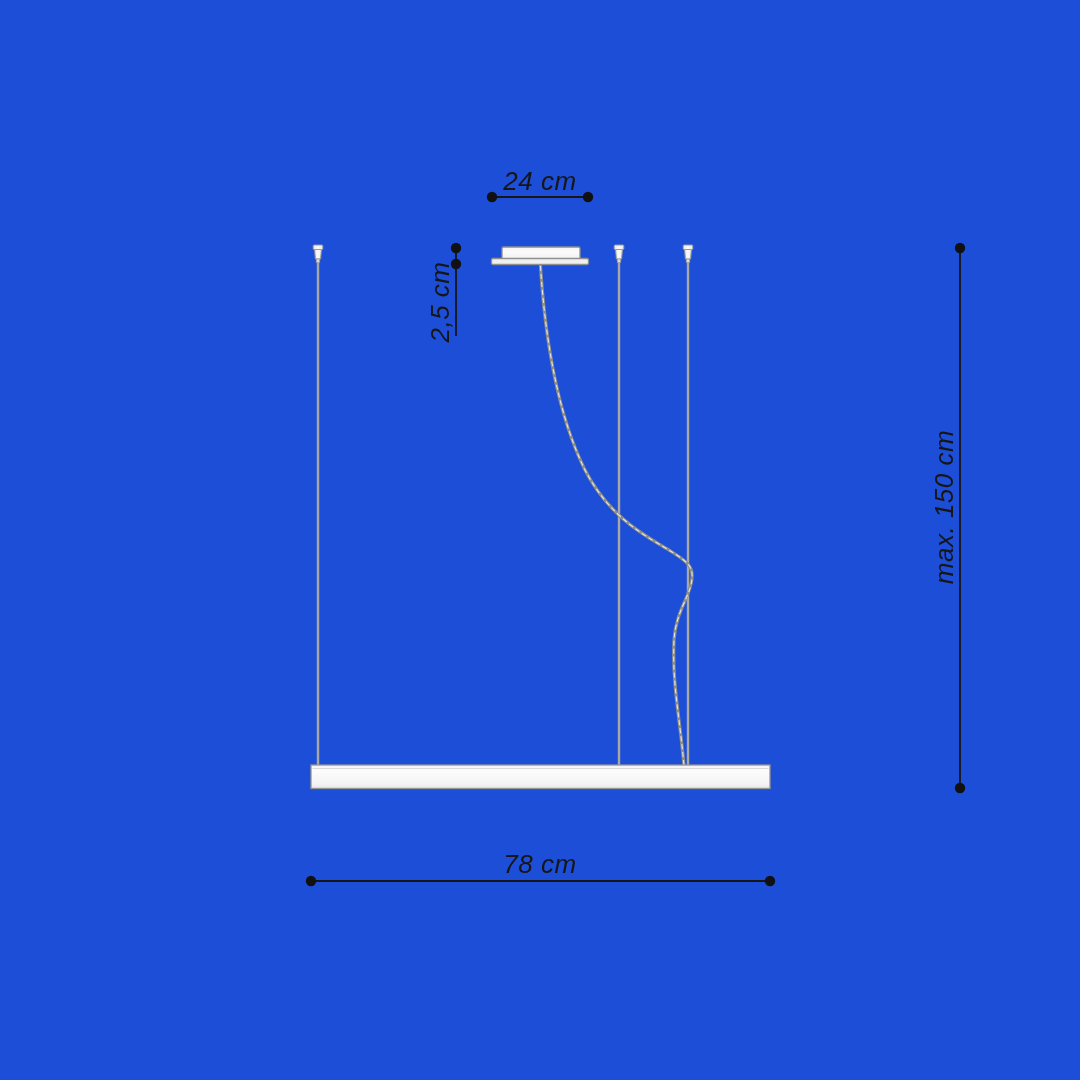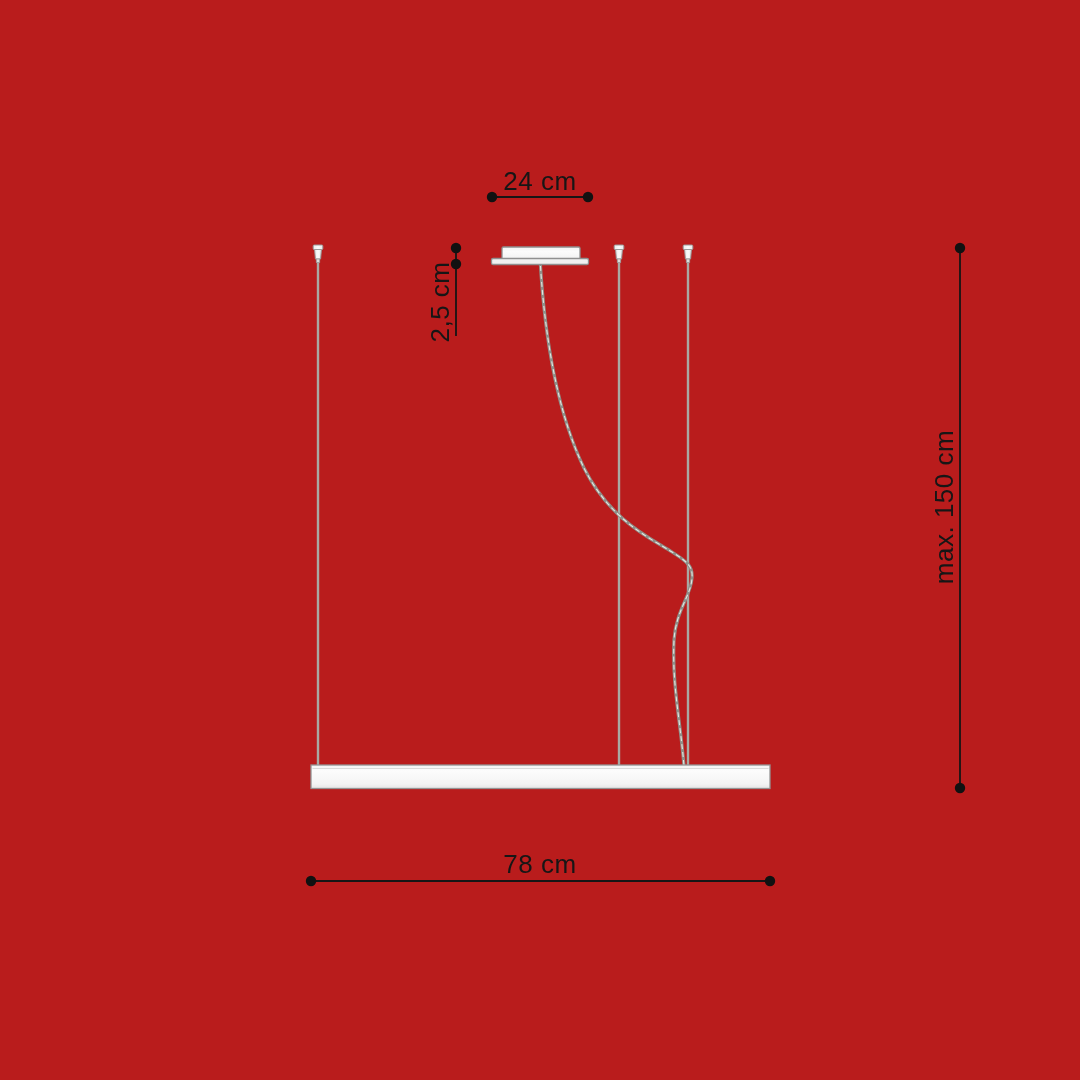--- a/index.html
+++ b/index.html
@@ -4,23 +4,24 @@
 <style>
   html, body {
     margin: 0;
     padding: 0;
     background: #ffffff;
   }
   .canvas {
     position: relative;
     width: 1080px;
     height: 1080px;
-    background: #b91c1c;
+    background: #1d4ed8;
     overflow: hidden;
     font-family: "Liberation Sans", sans-serif;
+    font-style: italic;
   }
   svg { display: block; }
   .dim-text {
     font-family: "Liberation Sans", sans-serif;
     fill: #161616;
     font-size: 26px;
     letter-spacing: 0.5px;
   }
   .dim-line {
     stroke: #161616;

